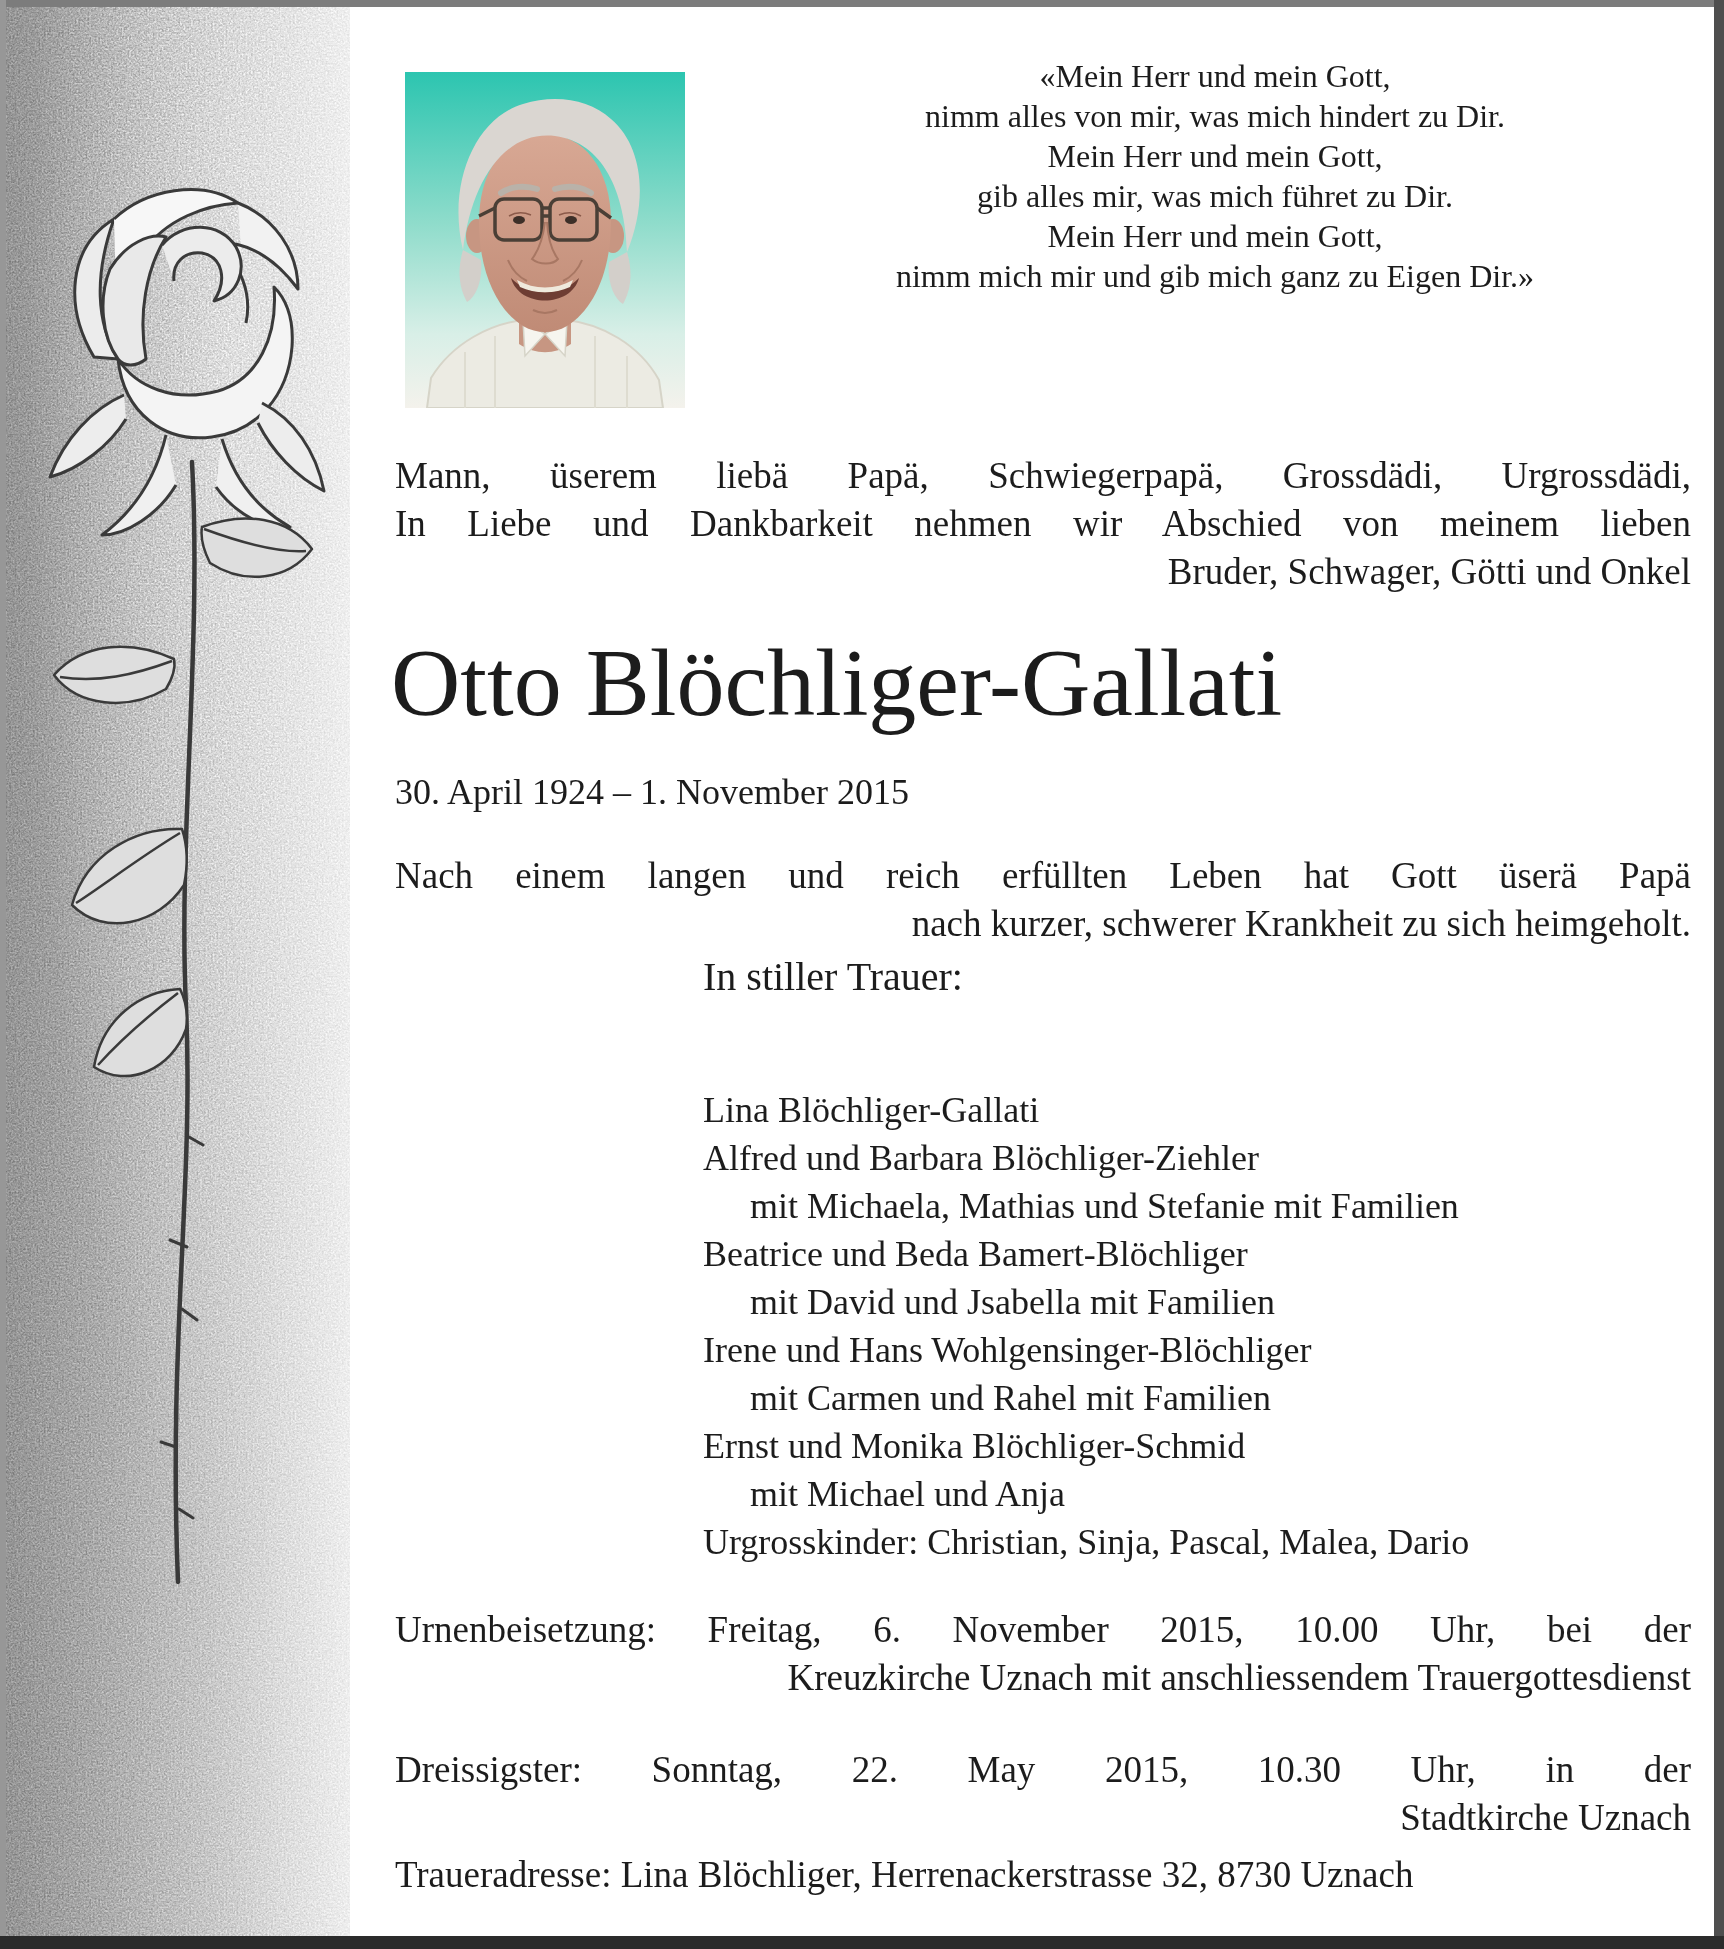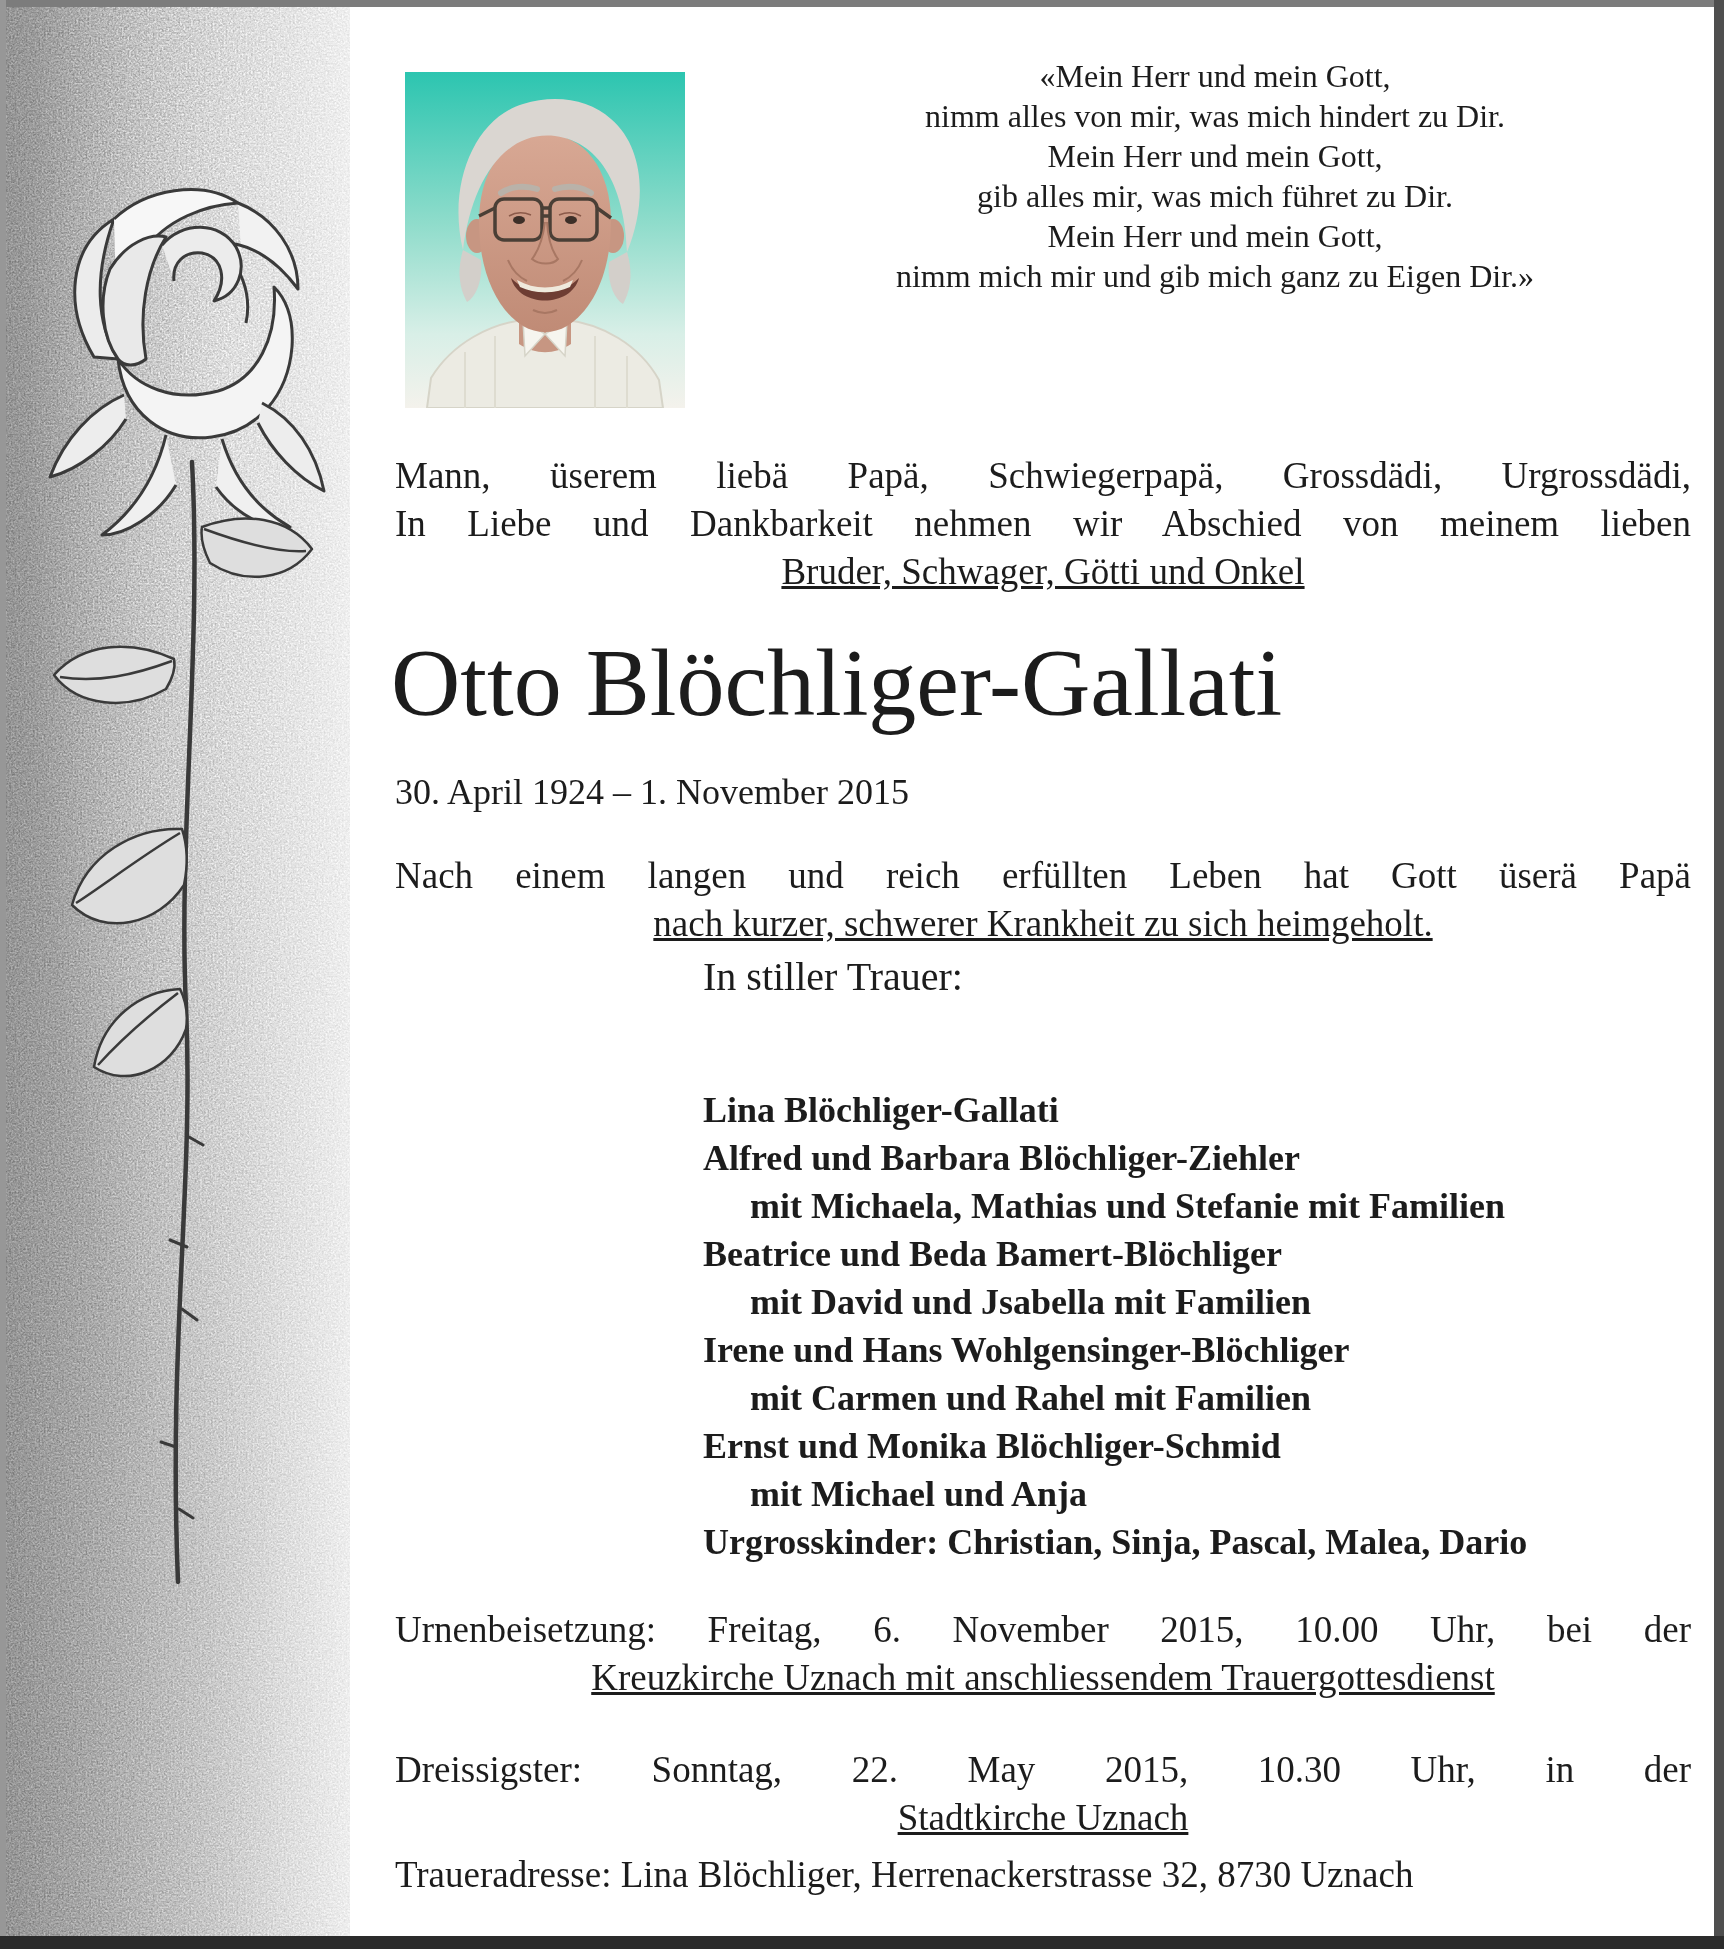--- a/index.html
+++ b/index.html
@@ -22,40 +22,40 @@
 
   .quote{
     position:absolute;left:755px;top:56px;width:920px;
     font-size:32px;line-height:40px;text-align:center;
   }
   .intro{
     position:absolute;left:395px;top:452px;width:1296px;
     font-size:37px;line-height:48px;
   }
   .jl{text-align:justify;text-align-last:justify;}
-  .ll{text-align:center;text-decoration:underline;}
+  .ll{text-align:right;}
   .deceased-name{
     position:absolute;left:391px;top:628px;
     font-size:96px;line-height:110px;white-space:nowrap;
   }
   .deceased-dates{
     position:absolute;left:395px;top:770px;
     font-size:36px;line-height:44px;white-space:nowrap;
   }
   .obituary{
     position:absolute;left:395px;top:852px;width:1296px;
     font-size:37px;line-height:48px;
   }
   .trauer-heading{
     position:absolute;left:703px;top:955px;
     font-size:40px;line-height:44px;
   }
   .mourners{
     position:absolute;left:703px;top:1086px;width:990px;
-    font-size:36px;line-height:48px;font-weight:bold;
+    font-size:36px;line-height:48px;
   }
   .mourners .indent{padding-left:47px;}
   .funeral{
     position:absolute;left:395px;top:1606px;width:1296px;
     font-size:37px;line-height:48px;
   }
   .thirtieth{
     position:absolute;left:395px;top:1746px;width:1296px;
     font-size:37px;line-height:48px;
   }

